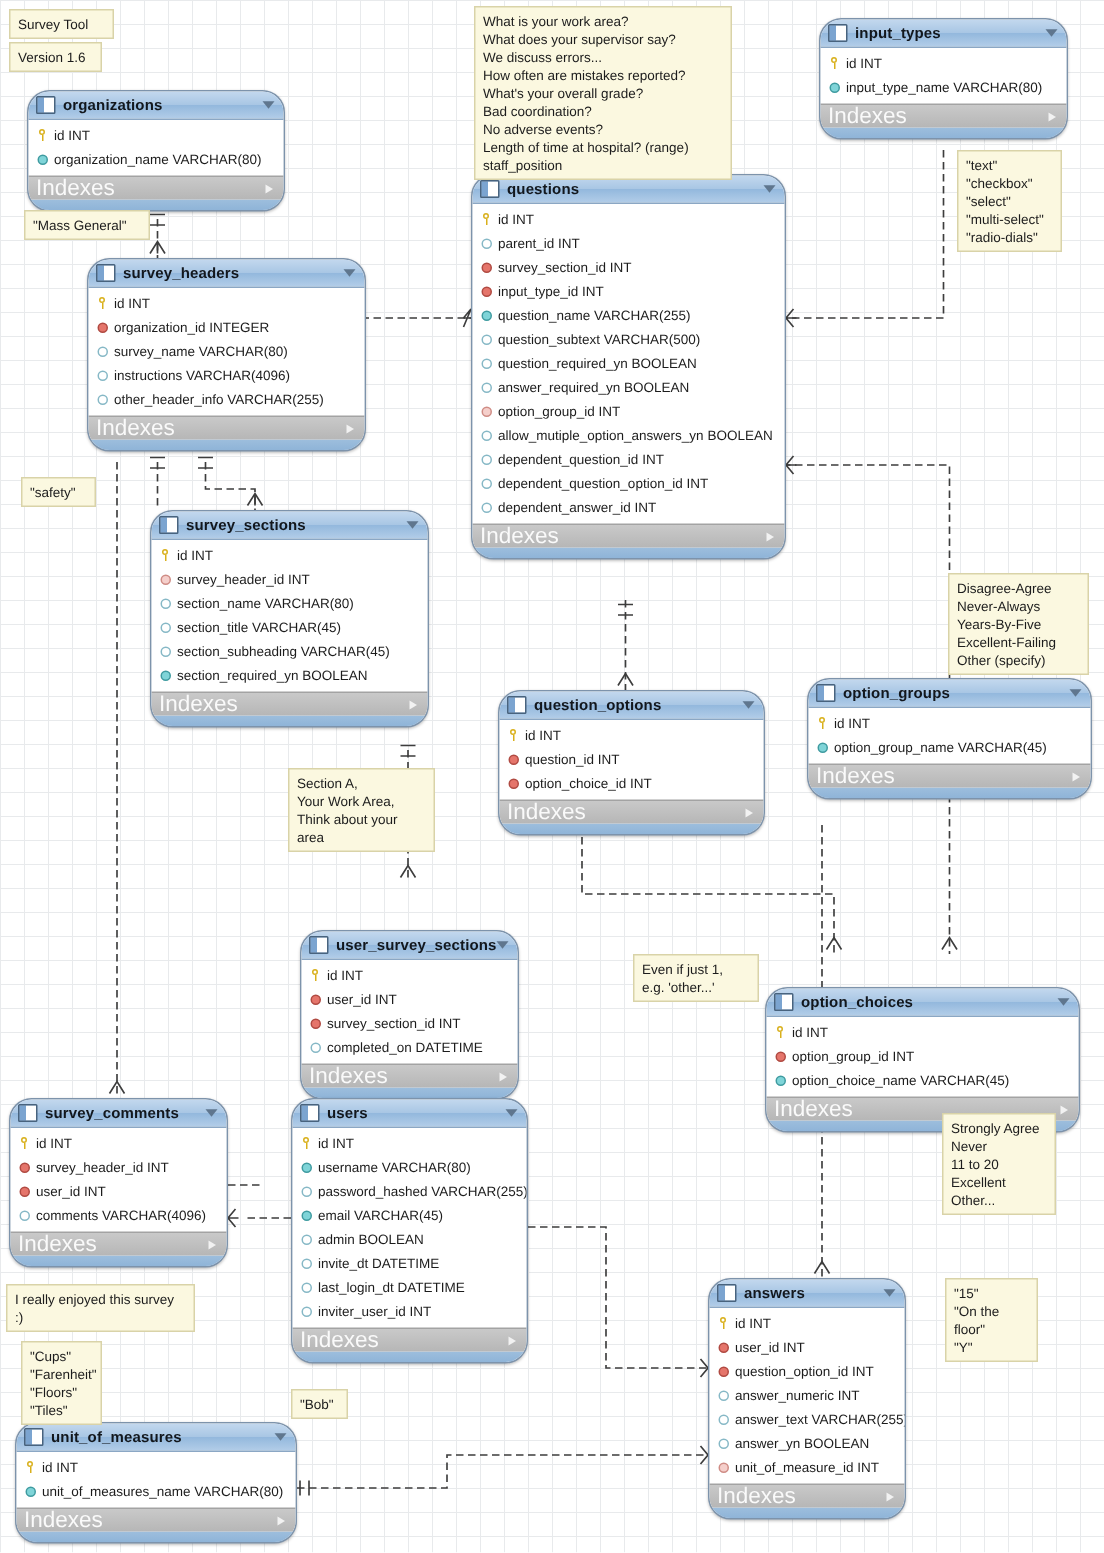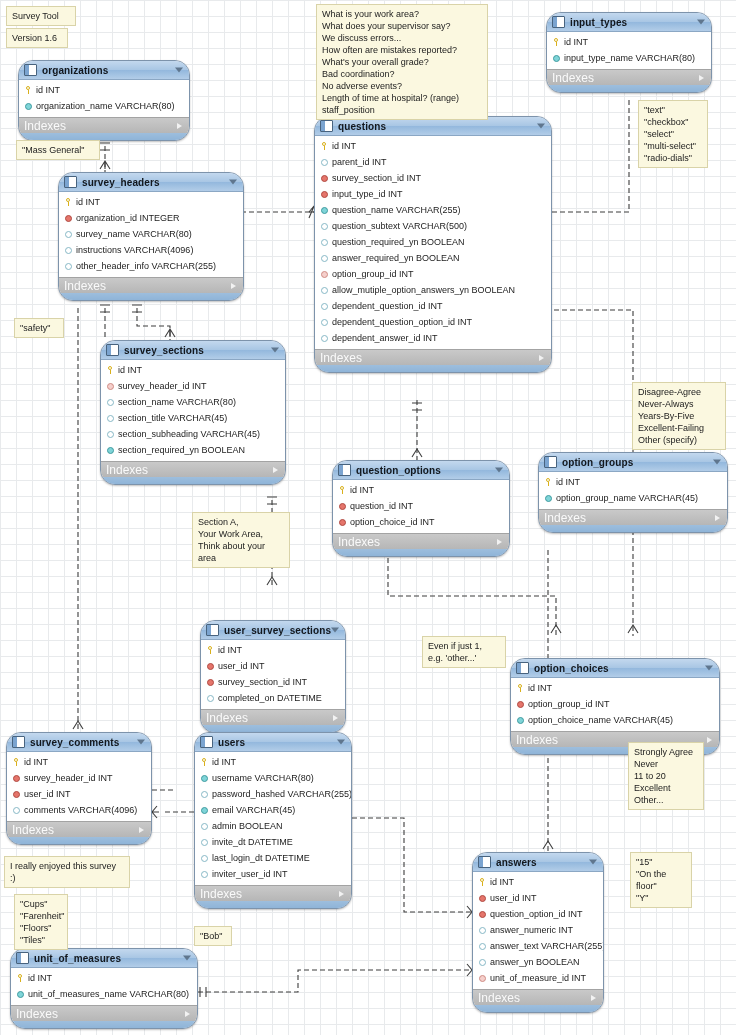--- a/index.html
+++ b/index.html
@@ -119,21 +119,21 @@
   .tbl-idx {
     height: 15px;
     display: flex;
     align-items: center;
     padding: 0 5px;
     background: linear-gradient(to bottom, #c9c9c9 0%, #b6b6b6 100%);
     border-top: 1px solid #a3a3a3;
     position: relative;
   }
   .tbl-idx span {
-    font-size: 12px;
+    font-size: 15px;
     color: #fafafa;
   }
   .tbl-idx .tri {
     position: absolute;
     right: 7px;
     top: 50%;
     transform: translateY(-50%);
     width: 0; height: 0;
     border-top: 3.5px solid transparent;
     border-bottom: 3.5px solid transparent;
@@ -385,21 +385,21 @@
             <span class="dot dot-nn"></span>
             <span class="col-txt">section_required_yn BOOLEAN</span>
           </div>
         </div>
         <div class="tbl-idx">
           <span>Indexes</span>
           <span class="tri"></span>
         </div>
         <div class="tbl-foot"></div>
       </div>
-      <div class="tbl" style="left: 314px; top: 116px; width: 238px;">
+      <div class="tbl" style="left: 314px; top: 116px; width: 210px;">
         <div class="tbl-head">
           <span class="tbl-icon"></span>
           <span class="tbl-title">questions</span>
           <span class="tbl-caret"></span>
         </div>
         <div class="tbl-cols">
           <div class="col">
             <span class="key"></span>
             <span class="col-txt">id INT</span>
           </div>

